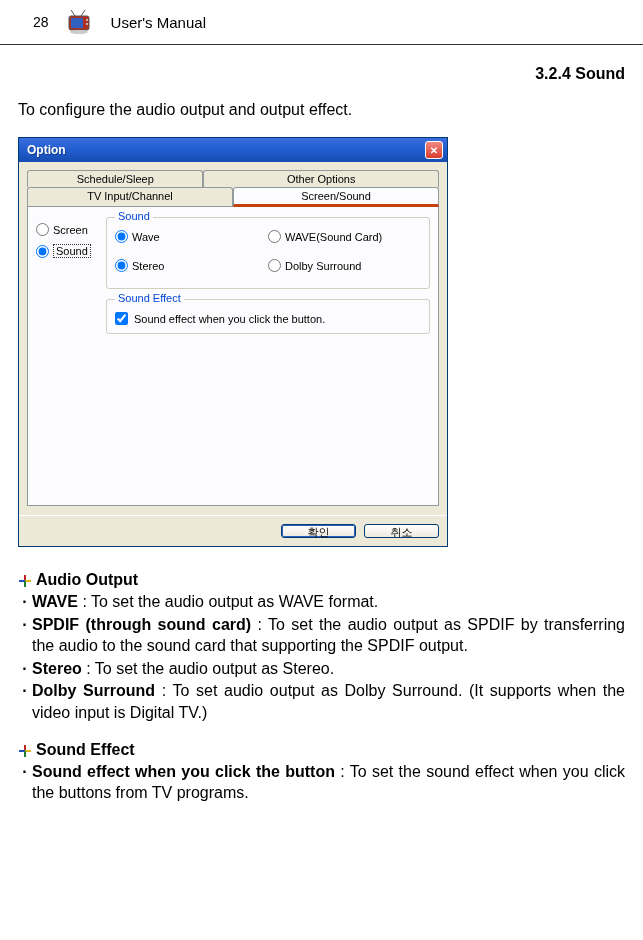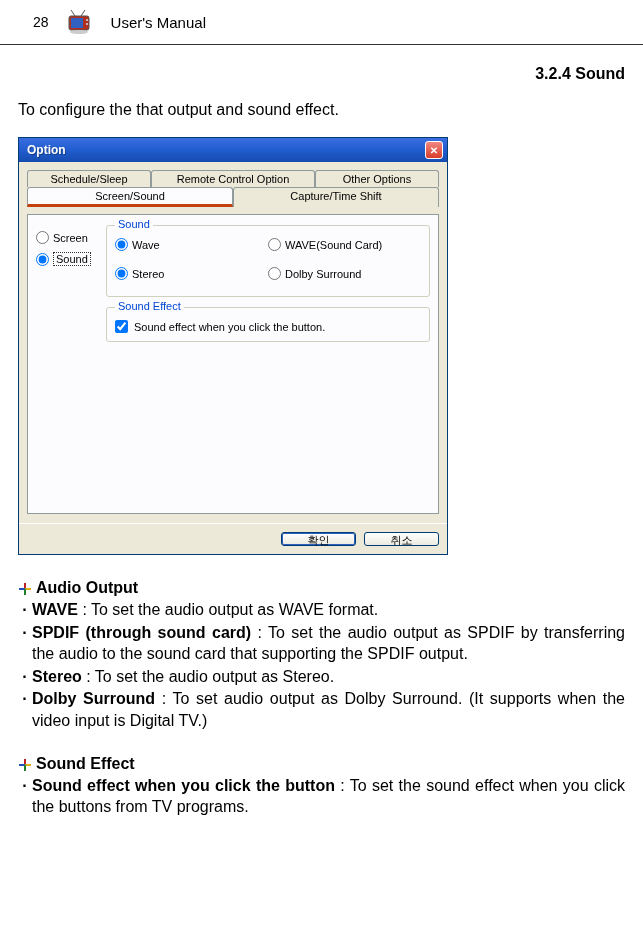--- a/index.html
+++ b/index.html
@@ -83,21 +83,21 @@
       font-size: 10px;
       cursor: pointer;
     }
     .dialog-body {
       padding: 8px 8px 8px 8px;
     }
     .tabs {
       display: flex;
       flex-wrap: wrap;
       border-bottom: none;
-      margin-bottom: 8px;
+      margin-bottom: 0;
       flex-direction: column;
     }
     .tabs-row {
       display: flex;
       width: 100%;
     }
     .tab {
       border: 1px solid #919b9c;
       border-bottom: none;
       background: #ece9d8;
@@ -194,21 +194,20 @@
       border-radius: 3px;
       background: linear-gradient(to bottom, #fff 0%, #eceae0 100%);
       font-size: 11px;
       cursor: pointer;
     }
     .win-btn.default {
       box-shadow: 0 0 0 1px #2f60c0 inset;
     }
     
     .list-section {
-      margin-top: 6px;
     }
     .bullet-heading {
       display: flex;
       align-items: flex-start;
       font-weight: bold;
       font-size: 16px;
       margin-bottom: 2px;
     }
     .plus-icon {
       width: 14px;
@@ -248,39 +247,38 @@
       <line x1="10" y1="8" x2="6" y2="2" stroke="#555" stroke-width="1"></line>
       <line x1="16" y1="8" x2="20" y2="2" stroke="#555" stroke-width="1"></line>
       <ellipse cx="14" cy="24" rx="9" ry="2" fill="#ccc"></ellipse>
     </svg>
   </span>
   <span class="header-title">User's Manual</span>
 </div>
 
 <div class="content">
   <div class="section-heading">3.2.4   Sound</div>
-  <div class="intro-text">To configure the that output and sound effect.</div>
+  <div class="intro-text">To configure the audio output and output effect.</div>
 
   <div class="dialog">
     <div class="dialog-titlebar">
       <span class="dialog-title">Option</span>
       <div class="close-btn">
         <span>✕</span>
       </div>
     </div>
     <div class="dialog-body">
       <div class="tabs">
         <div class="tabs-row row1">
           <div class="tab">Schedule/Sleep</div>
-          <div class="tab">Remote Control Option</div>
           <div class="tab">Other Options</div>
         </div>
         <div class="tabs-row row2">
+          <div class="tab">TV Input/Channel</div>
           <div class="tab active">Screen/Sound</div>
-          <div class="tab">Capture/Time Shift</div>
         </div>
       </div>
       <div class="tab-panel">
         <div class="panel-inner">
           <div class="left-radios">
             <div class="radio-item">
               <input type="radio" name="mode" style="">
               <span>Screen</span>
             </div>
             <div class="radio-item">

